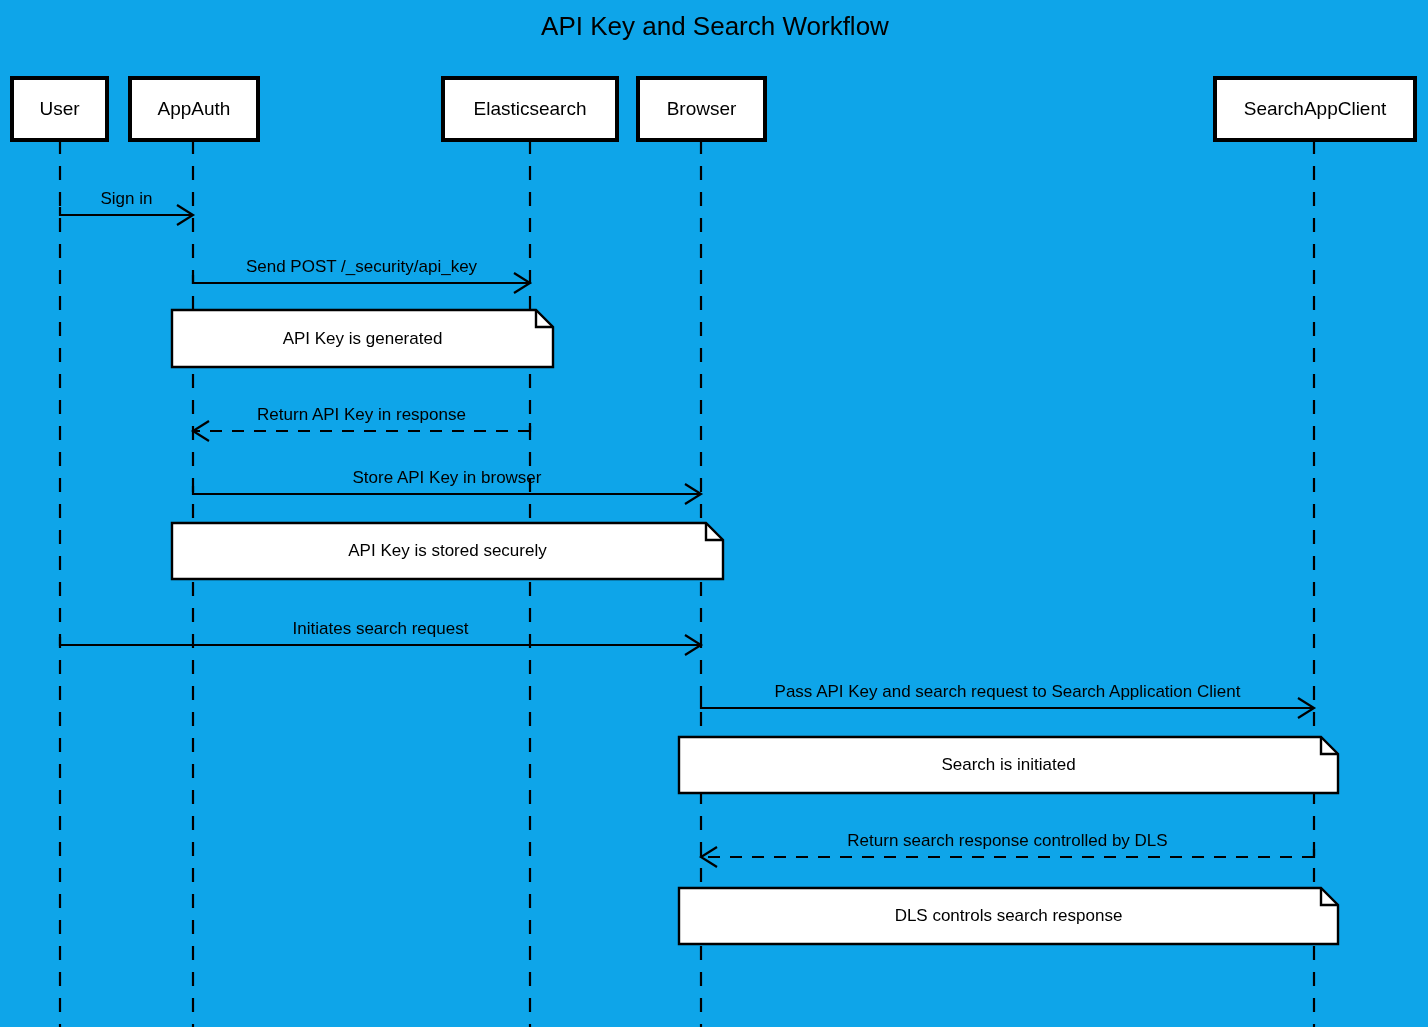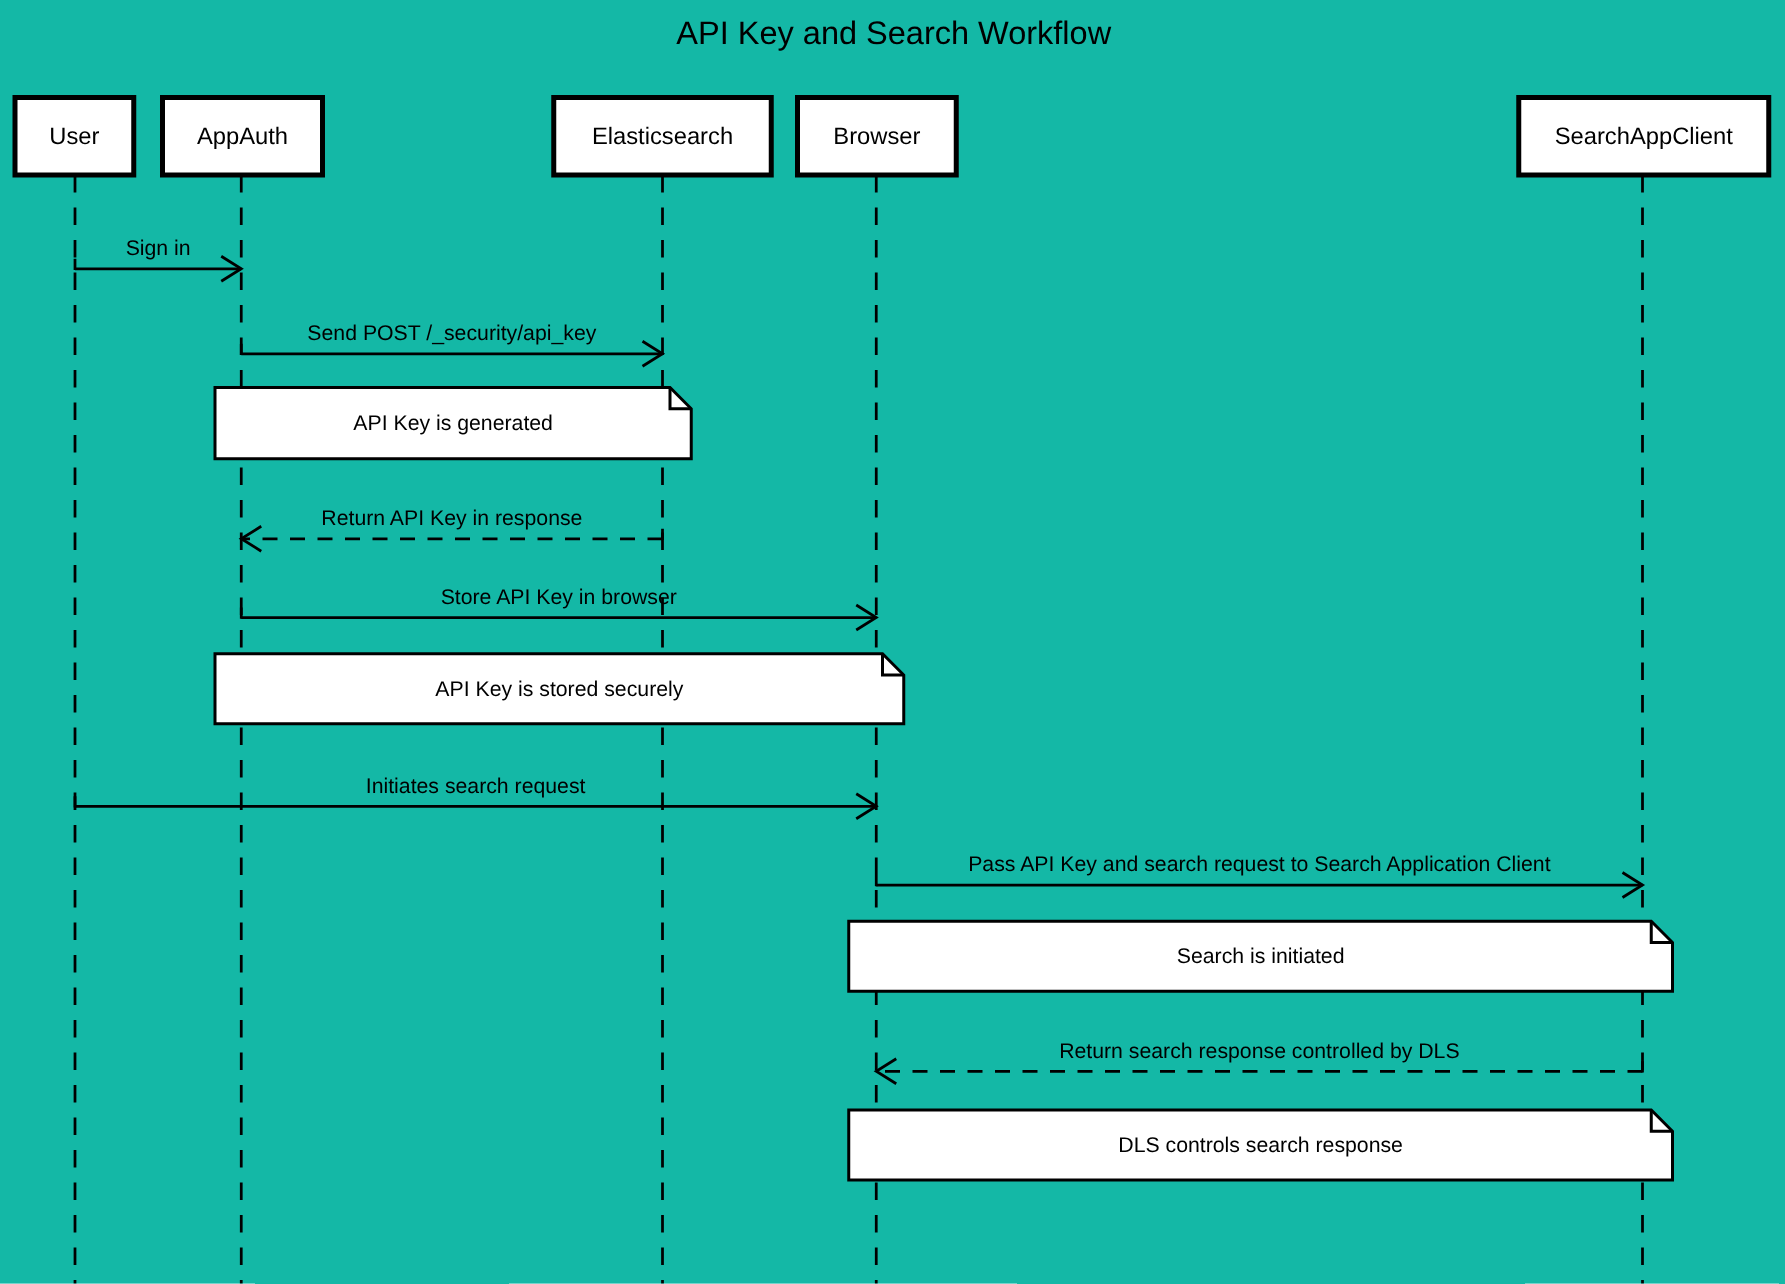--- a/index.html
+++ b/index.html
@@ -9,21 +9,21 @@
     background: #ffffff;
   }
   body {
     font-family: "Liberation Sans", sans-serif;
     color: #000000;
   }
   #diagram-root {
     position: relative;
     width: 1428px;
     height: 1027px;
-    background: #14b8a6;
+    background: #0ea5e9;
     overflow: hidden;
   }
   #diagram-svg {
     position: absolute;
     left: 0;
     top: 0;
     width: 1428px;
     height: 1027px;
   }
   .diagram-title {

